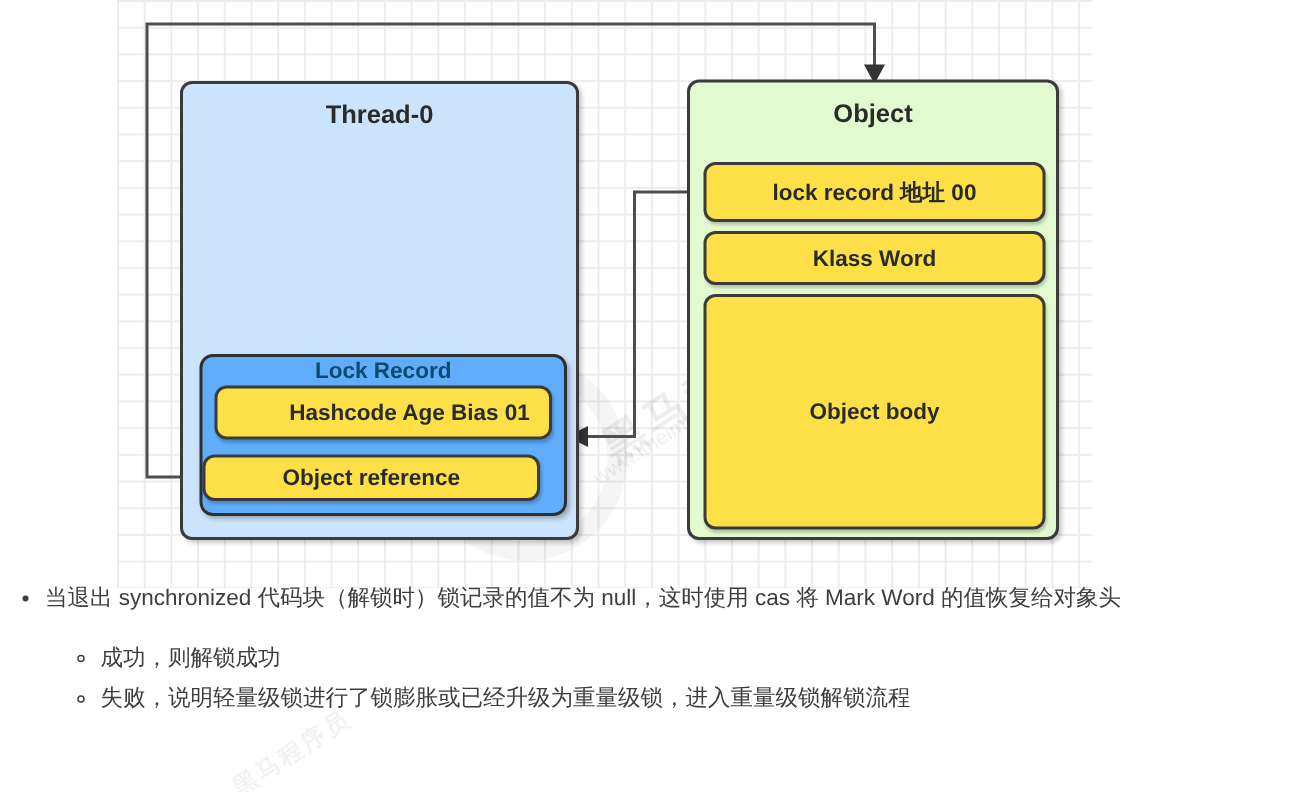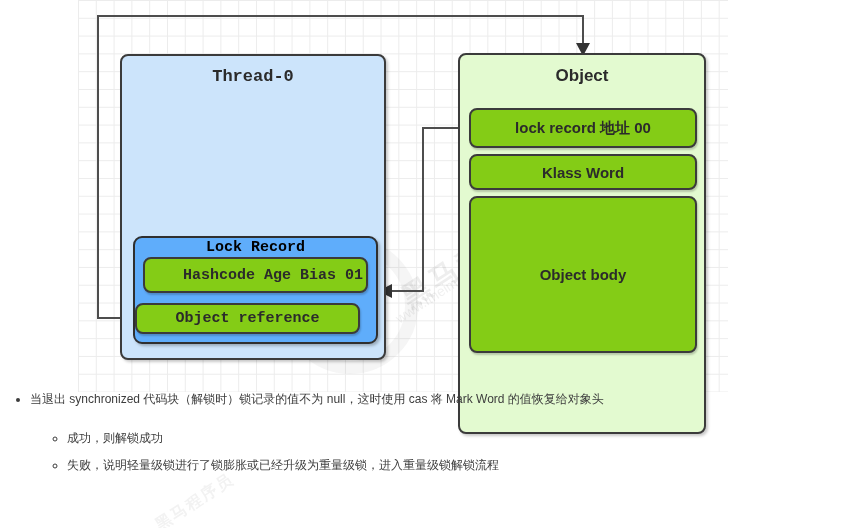--- a/index.html
+++ b/index.html
@@ -21,40 +21,40 @@
   .wm-ring{position:absolute;left:282px;top:238px;width:110px;height:110px;border-radius:50%;
       border:13px solid rgba(120,120,120,0.07);}
   .wm-small{left:150px;top:492px;font-size:16px;letter-spacing:2px;color:rgba(90,90,90,0.08);}
 
   
   .connectors{position:absolute;left:0;top:0;width:867px;height:528px;pointer-events:none;}
 
   
   .box{position:absolute;border:2px solid #3b3b3b;border-radius:8px;
        box-shadow:2px 2px 3px rgba(0,0,0,0.22);box-sizing:border-box;}
-  .thread-box{left:120px;top:54px;width:266px;height:306px;background:#cce4fb;font-family:Liberation Mono, monospace;}
-  .object-box{left:458px;top:53px;width:248px;height:381px;background:#e3fad0;}
+  .thread-box{left:120px;top:54px;width:266px;height:306px;background:#cce4fb;}
+  .object-box{left:458px;top:53px;width:248px;height:307px;background:#e3fad0;}
   .box-title{margin-top:11px;text-align:center;font-size:17px;font-weight:bold;color:#2b2b2b;}
 
   .lock-record-box{position:absolute;left:11px;top:180px;width:245px;height:108px;
        background:#5fadfb;border:2px solid #2f2f2f;border-radius:9px;
        box-shadow:2px 2px 3px rgba(0,0,0,0.25);box-sizing:border-box;}
-  .lr-title{margin-top:1px;text-align:center;font-size:15px;font-weight:bold;color:#000000;}
+  .lr-title{margin-top:1px;text-align:center;font-size:15px;font-weight:bold;color:#0c4a6e;}
 
-  .yrow{position:absolute;background:#84cc16;border:2px solid #3b3b3b;border-radius:8px;
+  .yrow{position:absolute;background:#fde047;border:2px solid #3b3b3b;border-radius:8px;
        box-sizing:border-box;display:flex;align-items:center;justify-content:center;
        font-size:15px;font-weight:bold;color:#2b2b2b;box-shadow:1px 2px 2px rgba(0,0,0,0.2);}
   .lr-row1{left:8px;top:19px;width:225px;height:36px;padding-left:35px;}
   .lr-row2{left:0;top:65px;width:225px;height:31px;}
   .ob-row1{left:9px;top:53px;width:228px;height:40px;}
   .ob-row2{left:9px;top:99px;width:228px;height:36px;text-align:center;}
   .ob-row3{left:9px;top:141px;width:228px;height:157px;text-align:center;}
 
   
-  .notes{position:absolute;left:0;top:386px;width:852px;color:#3d3d3d;font-size:12px;}
+  .notes{position:absolute;left:0;top:386px;width:852px;color:#3d3d3d;font-size:15px;}
   .notes ul{margin:0;padding-left:30px;}
   .notes li{line-height:26px;}
   .notes ul.sub{list-style:circle;padding-left:37px;margin-top:13px;}
   .notes ul.sub li{line-height:27px;}
 </style>
 </head>
 <body>
 
 <div class="canvas">
 

